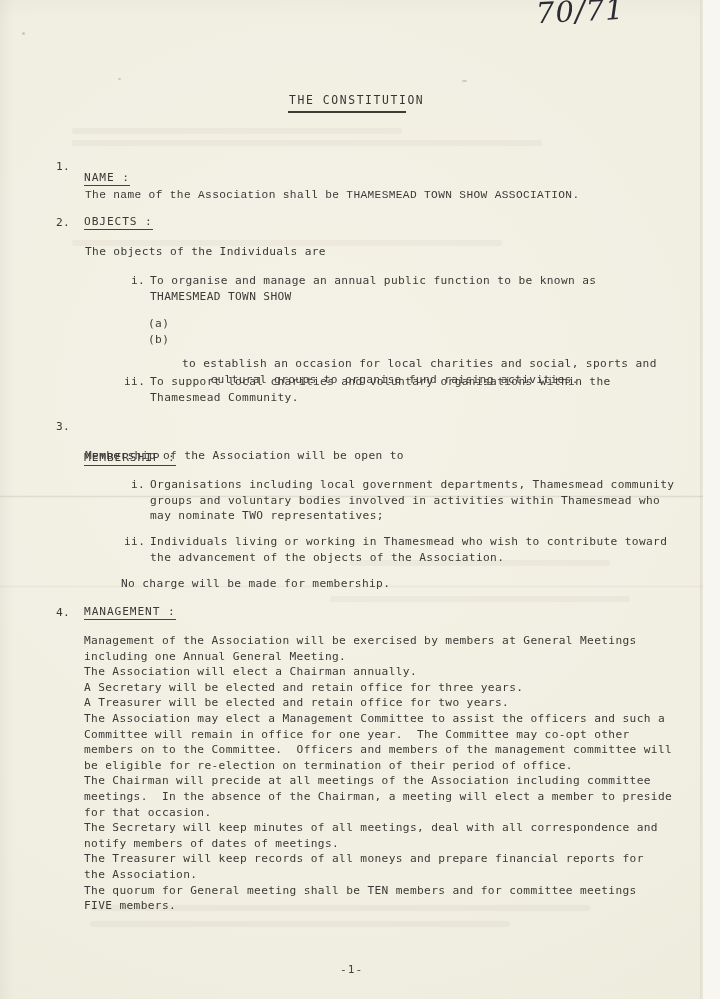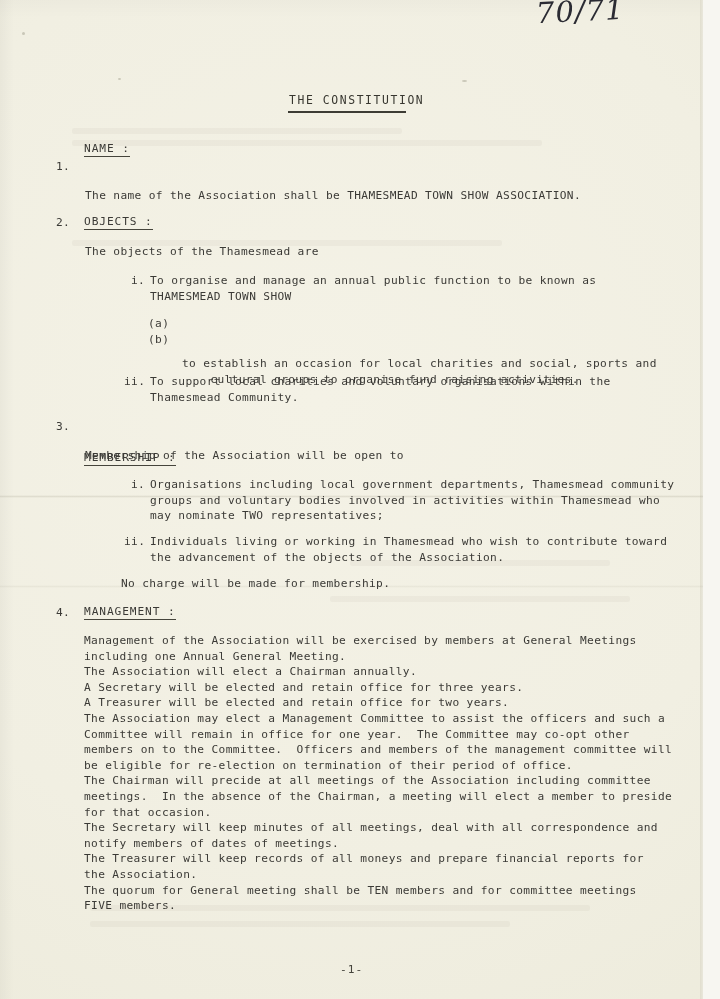--- a/index.html
+++ b/index.html
@@ -156,26 +156,26 @@
   <div class="speck" style="left:462px; top:80px; width:5px; height:2px;"></div>
 
   <div class="doc">
 
     <div class="hand">70/71</div>
 
     <div class="title">THE CONSTITUTION</div>
     <div class="title-rule"></div>
 
     <div class="num" style="top:159px;">1.</div>
-    <div class="head" style="top:142px;">NAME :</div>
-    <div class="para" style="left:85px; top:188px;">The name of the Association shall be THAMESMEAD TOWN SHOW ASSOCIATION.</div>
+    <div class="head" style="top:171px;">NAME :</div>
+    <div class="para" style="left:85px; top:188px;font-family:Liberation Mono, monospace;">The name of the Association shall be THAMESMEAD TOWN SHOW ASSOCIATION.</div>
 
     <div class="num" style="top:215px;">2.</div>
     <div class="head" style="top:215px;">OBJECTS :</div>
-    <div class="para" style="left:85px; top:244px;">The objects of the Thamesmead are</div>
+    <div class="para" style="left:85px; top:244px;">The objects of the Individuals are</div>
 
     <div class="para" style="left:131px; top:273px;">i.</div>
     <div class="para" style="left:150px; top:273px;">To organise and manage an annual public function to be known as
 THAMESMEAD TOWN SHOW</div>
 
     <div class="para" style="left:148px; top:316px;">(a)</div>
 
     <div class="para" style="left:148px; top:332px;">(b)</div>
     <div class="para" style="left:182px; top:332px;margin-top:24px;">to establish an occasion for local charities and social, sports and
     cultural groups to organise fund raising activities.</div>

